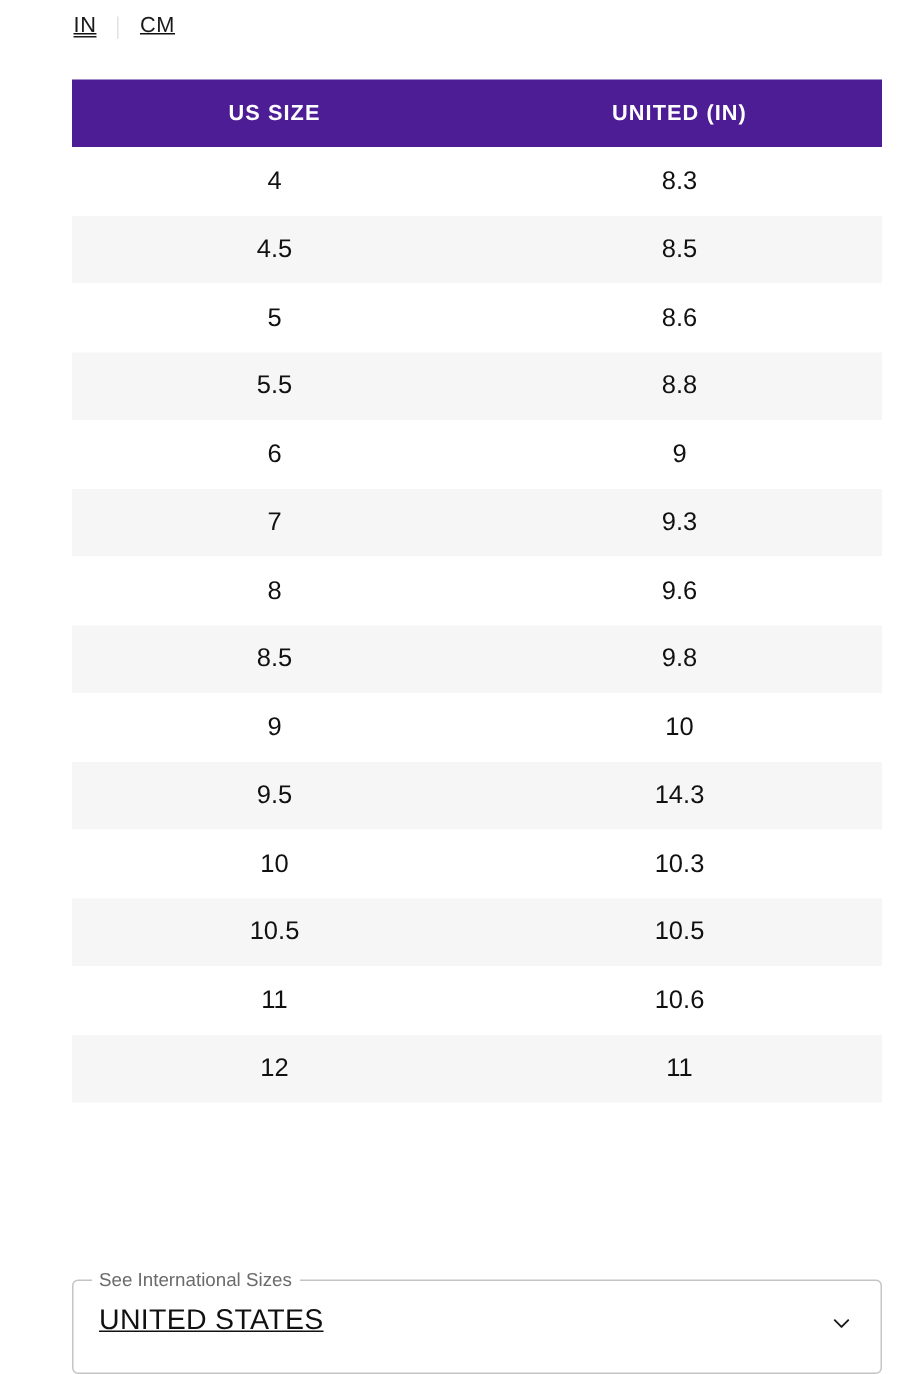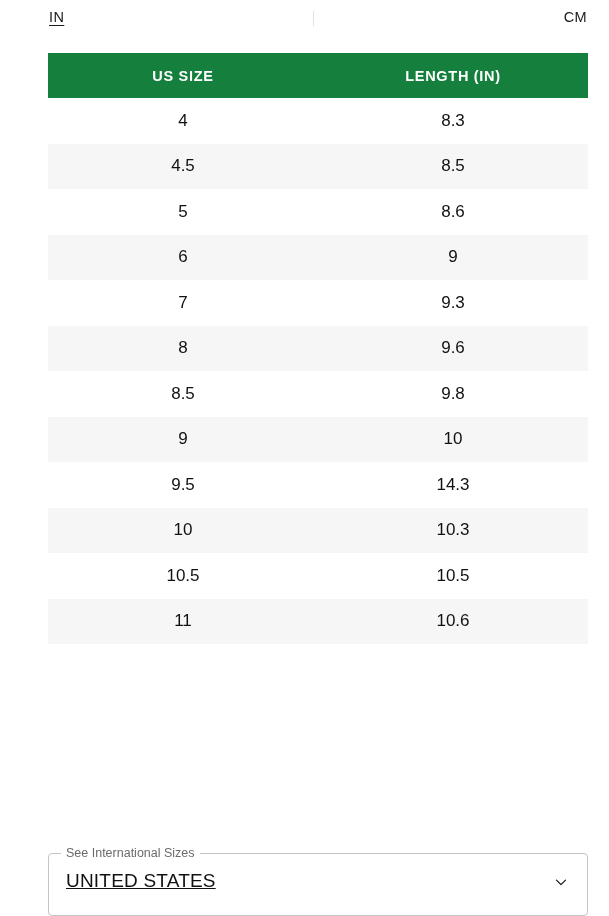--- a/index.html
+++ b/index.html
@@ -17,25 +17,26 @@
     font-family: "Liberation Sans", sans-serif;
     color: #111111;
     -webkit-font-smoothing: antialiased;
   }
 
   
   .unit-toggle {
     position: absolute;
     top: 0;
     left: 48px;
-    right: 21px;
+    right: 11px;
     height: 36px;
     display: flex;
     align-items: center;
-    justify-content: space-between;
+    justify-content: flex-start;
+    text-decoration: underline;
   }
   .unit-btn {
     font-family: "Liberation Sans", sans-serif;
     font-size: 14.5px;
     letter-spacing: 0.4px;
     color: #1a1a1a;
     background: none;
     border: 0;
     padding: 2px 1px;
     margin: 0;
@@ -66,21 +67,21 @@
   }
   .size-table th,
   .size-table td {
     width: 50%;
     text-align: center;
     border: 0;
     padding: 0;
   }
   .size-table thead th {
     height: 45px;
-    background: #15803d;
+    background: #4c1d95;
     color: #ffffff;
     font-size: 14.5px;
     font-weight: bold;
     letter-spacing: 0.7px;
     vertical-align: middle;
   }
   .size-table tbody td {
     height: 45.5px;
     font-size: 17px;
     font-weight: normal;
@@ -153,37 +154,41 @@
 <div class="unit-toggle">
   <button class="unit-btn is-active">IN</button>
   <span class="unit-sep"></span>
   <button class="unit-btn">CM</button>
 </div>
 
 <table class="size-table">
   <thead>
     <tr>
       <th>US SIZE</th>
-      <th>LENGTH (IN)</th>
+      <th>UNITED (IN)</th>
     </tr>
   </thead>
   <tbody id="table-body">
       <tr>
         <td>4</td>
         <td>8.3</td>
       </tr>
       <tr>
         <td>4.5</td>
         <td>8.5</td>
       </tr>
       <tr>
         <td>5</td>
         <td>8.6</td>
       </tr>
       <tr>
+        <td>5.5</td>
+        <td>8.8</td>
+      </tr>
+      <tr>
         <td>6</td>
         <td>9</td>
       </tr>
       <tr>
         <td>7</td>
         <td>9.3</td>
       </tr>
       <tr>
         <td>8</td>
         <td>9.6</td>
@@ -204,20 +209,24 @@
         <td>10</td>
         <td>10.3</td>
       </tr>
       <tr>
         <td>10.5</td>
         <td>10.5</td>
       </tr>
       <tr>
         <td>11</td>
         <td>10.6</td>
+      </tr>
+      <tr>
+        <td>12</td>
+        <td>11</td>
       </tr>
     </tbody>
 </table>
 
 <div class="intl-field">
   <fieldset class="intl-fieldset">
     <legend class="intl-legend">See International Sizes</legend>
   </fieldset>
   <div class="intl-select">
     <span class="intl-value">UNITED STATES</span>

